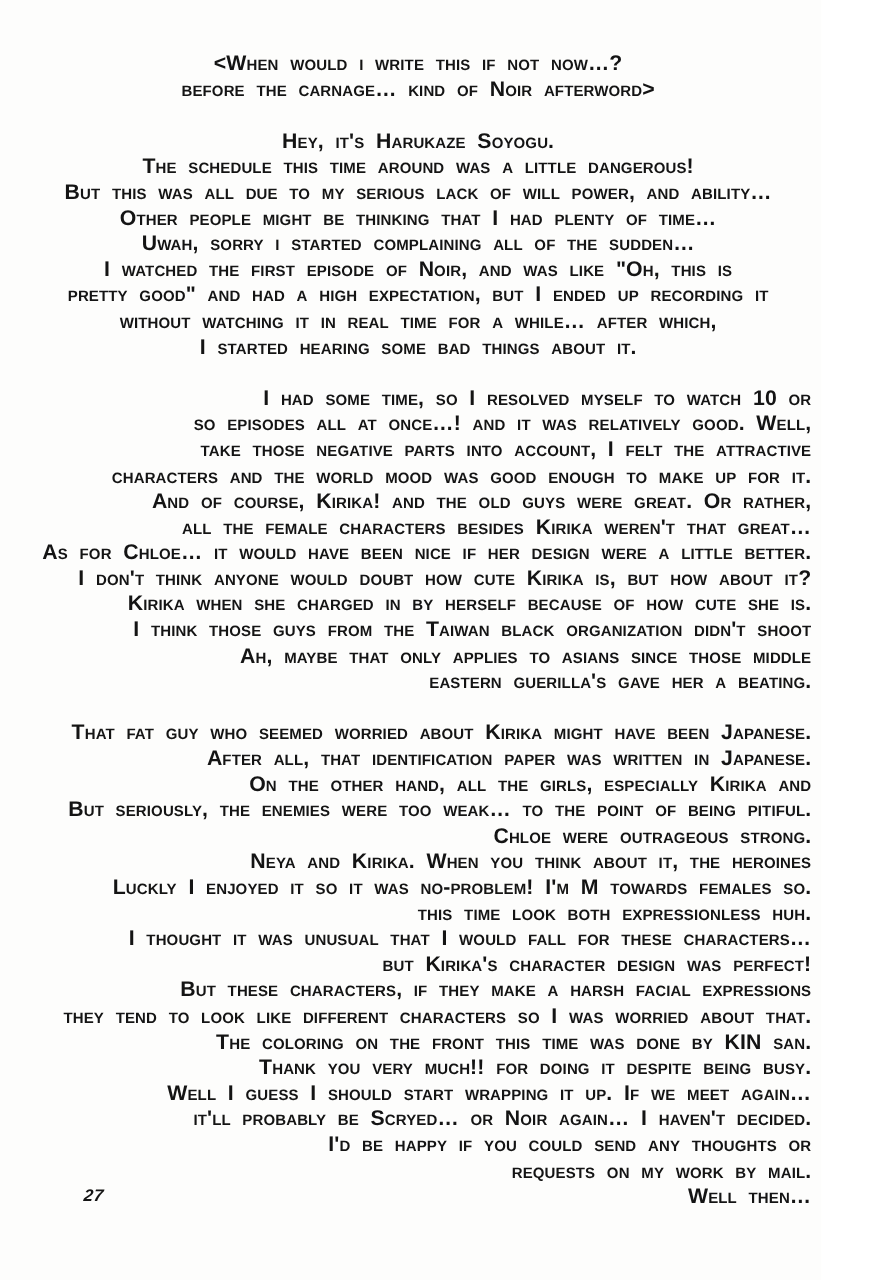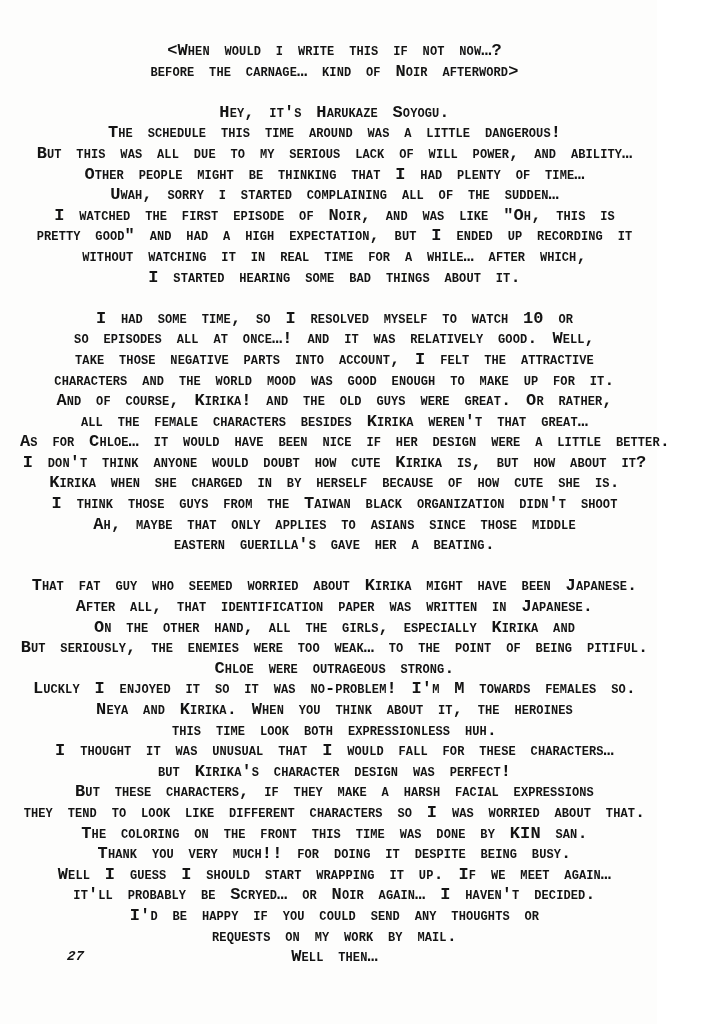--- a/index.html
+++ b/index.html
@@ -11,21 +11,21 @@
     height: 1024px;
     background: #ffffff;
     overflow: hidden;
   }
   .page {
     position: relative;
     width: 657px;
     height: 1024px;
     background: #fdfdfc;
     color: #141414;
-    font-family: Liberation Mono, monospace;
+    font-family: Liberation Sans, sans-serif;
     font-variant: small-caps;
     font-weight: 700;
   }
   .content {
     position: absolute;
     top: 41px;
     left: 20px;
     right: 8px;
     text-align: center;
     font-size: 17px;
@@ -37,20 +37,21 @@
     white-space: nowrap;
   }
   .title-block {
     margin-bottom: 20.6px; 
   }
   .paragraph {
     margin-top: 0;
   }
   .paragraph + .paragraph {
     margin-top: 20.6px; 
+    text-align: right;
   }
   .page-number {
     position: absolute;
     left: 67px;
     top: 949px;
     font-style: italic;
     font-weight: 700;
     font-size: 13.5px;
     letter-spacing: 0.5px;
     transform: skewX(-6deg);
@@ -91,22 +92,22 @@
           <div class="line">I think those guys from the Taiwan black organization didn't shoot</div>
           <div class="line">Ah, maybe that only applies to asians since those middle</div>
           <div class="line">eastern guerilla's gave her a beating.</div>
         </div>
         <div class="paragraph">
           <div class="line">That fat guy who seemed worried about Kirika might have been Japanese.</div>
           <div class="line">After all, that identification paper was written in Japanese.</div>
           <div class="line">On the other hand, all the girls, especially Kirika and</div>
           <div class="line">But seriously, the enemies were too weak… to the point of being pitiful.</div>
           <div class="line">Chloe were outrageous strong.</div>
+          <div class="line">Neya and Kirika. When you think about it, the heroines</div>
           <div class="line">Luckly I enjoyed it so it was no-problem! I'm M towards females so.</div>
-          <div class="line">Neya and Kirika. When you think about it, the heroines</div>
           <div class="line">this time look both expressionless huh.</div>
           <div class="line">I thought it was unusual that I would fall for these characters…</div>
           <div class="line">but Kirika's character design was perfect!</div>
           <div class="line">But these characters, if they make a harsh facial expressions</div>
           <div class="line">they tend to look like different characters so I was worried about that.</div>
           <div class="line">The coloring on the front this time was done by KIN san.</div>
           <div class="line">Thank you very much!! for doing it despite being busy.</div>
           <div class="line">Well I guess I should start wrapping it up. If we meet again…</div>
           <div class="line">it'll probably be Scryed… or Noir again… I haven't decided.</div>
           <div class="line">I'd be happy if you could send any thoughts or</div>

